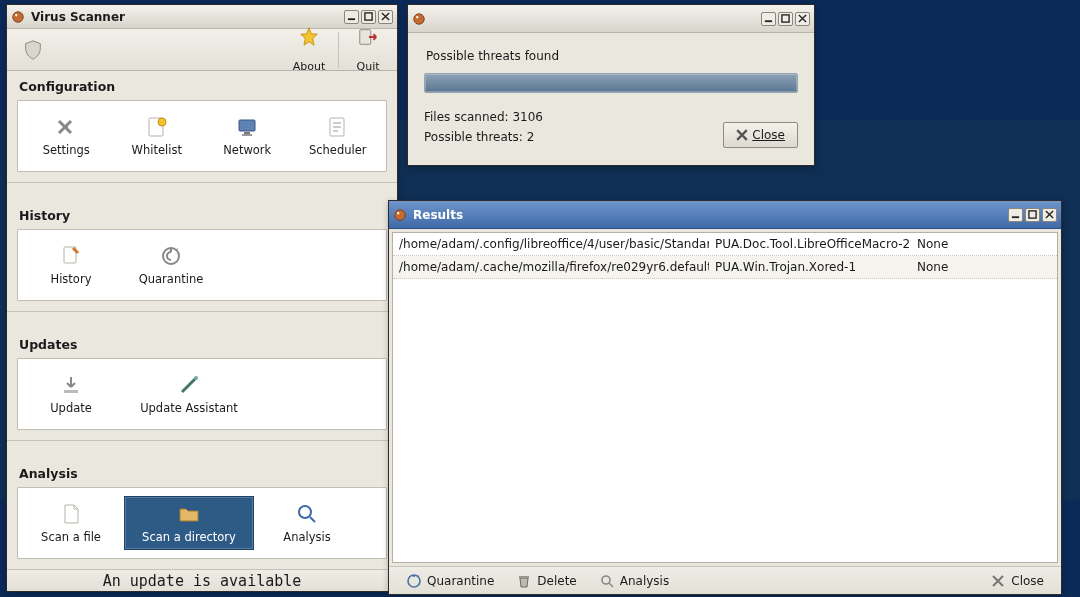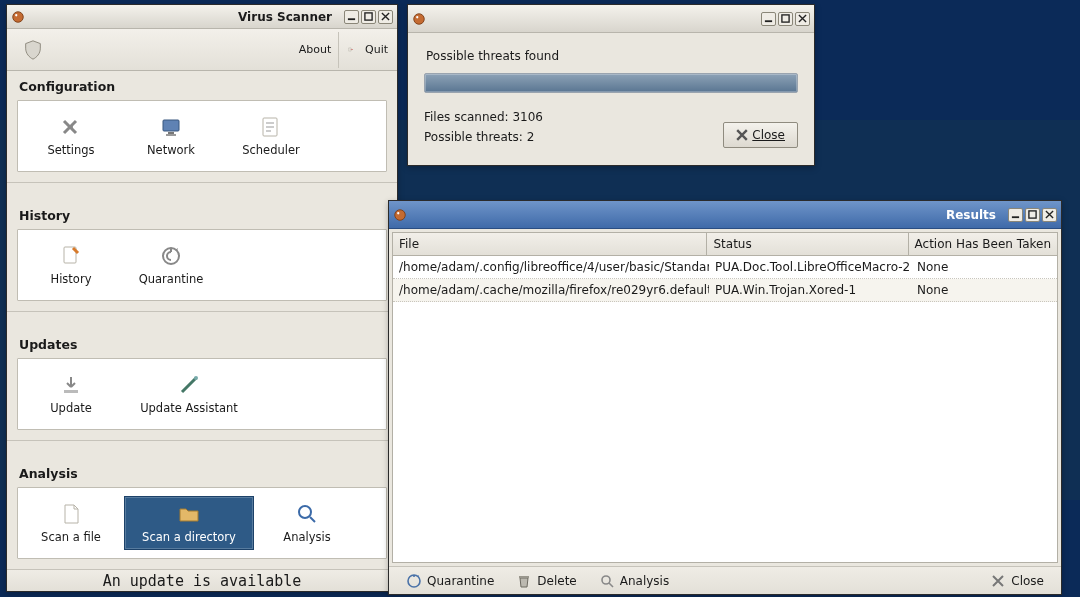--- a/index.html
+++ b/index.html
@@ -21,22 +21,21 @@
     display: flex;
     flex-direction: column;
   }
   .titlebar {
     height: 28px;
     display: flex;
     align-items: center;
     padding: 0 4px;
     background: linear-gradient(#f4f2ec,#d8d5cd);
     border-bottom: 1px solid #b8b5ac;
-    gap: 12px;
-    text-align: right;
+    gap: 6px;
   }
   .titlebar.blue {
     background: linear-gradient(#6f95c9,#3f6aa9);
     color: #fff;
     border-bottom: 1px solid #2a4d82;
   }
   .titlebar .tb-icon {
     width: 14px; height: 14px;
   }
   .titlebar .title { font-weight: bold; flex: 1; font-size: 12px; }
@@ -56,21 +55,21 @@
   
   .toolbar {
     height: 49px;
     background: linear-gradient(#f3f0ea,#e3e0d8);
     border-bottom: 1px solid #b8b5ac;
     display:flex; align-items:center; padding:0 8px; gap:4px;
   }
   .toolbar .spacer { flex:1; }
   .tbtn {
     width: 42px; height: 34px;
-    display:flex; flex-direction:row; align-items:center; justify-content:center;
+    display:flex; flex-direction:column; align-items:center; justify-content:center;
     gap:12px;
     border:1px solid transparent;
     cursor:pointer;
     font-size:11px;
   }
   .tbtn .ico { width:22px; height:22px; display:flex; align-items:center; justify-content:center; }
   .sep { width:1px; height:36px; background:#c6c3ba; margin:0 4px; }
 
   
   .section { padding: 0 10px 10px 10px; }
@@ -251,20 +250,29 @@
               <svg viewBox="0 0 24 24">
                 <path d="M5 18l12-12M5 6l12 12" stroke="#888" stroke-width="3"></path>
                 <circle cx="12" cy="12" r="2" fill="#888"></circle>
               </svg>
             </span>
           <span>Settings</span>
         </div>
         <div class="tile">
           <span class="ico">
               <svg viewBox="0 0 24 24">
+                <rect x="4" y="3" width="14" height="18" rx="1" fill="#fff" stroke="#b7b3a8"></rect>
+                <circle cx="17" cy="7" r="4" fill="#f5c330" stroke="#c58f10"></circle>
+              </svg>
+            </span>
+          <span>Whitelist</span>
+        </div>
+        <div class="tile">
+          <span class="ico">
+              <svg viewBox="0 0 24 24">
                 <rect x="4" y="5" width="16" height="11" rx="1" fill="#5f82b4" stroke="#39567e"></rect>
                 <rect x="9" y="17" width="6" height="2" fill="#777"></rect>
                 <rect x="7" y="19" width="10" height="2" fill="#999"></rect>
               </svg>
             </span>
           <span>Network</span>
         </div>
         <div class="tile">
           <span class="ico">
               <svg viewBox="0 0 24 24">
@@ -441,25 +449,20 @@
         </span>
       <span class="wbtn">
           <svg viewBox="0 0 10 10">
             <path d="M1 1 L9 9 M9 1 L1 9" stroke="#222" stroke-width="1.5"></path>
           </svg>
         </span>
     </span>
   </div>
 
   <div class="results-table">
-    <div class="thead">
-      <div class="th file">File</div>
-      <div class="th status">Status</div>
-      <div class="th action">Action Has Been Taken</div>
-    </div>
     <div id="results-rows">
         <div class="trow">
           <div class="td file">/home/adam/.config/libreoffice/4/user/basic/Standard</div>
           <div class="td status">PUA.Doc.Tool.LibreOfficeMacro-2</div>
           <div class="td action">None</div>
         </div>
         <div class="trow">
           <div class="td file">/home/adam/.cache/mozilla/firefox/re029yr6.default/</div>
           <div class="td status">PUA.Win.Trojan.Xored-1</div>
           <div class="td action">None</div>

